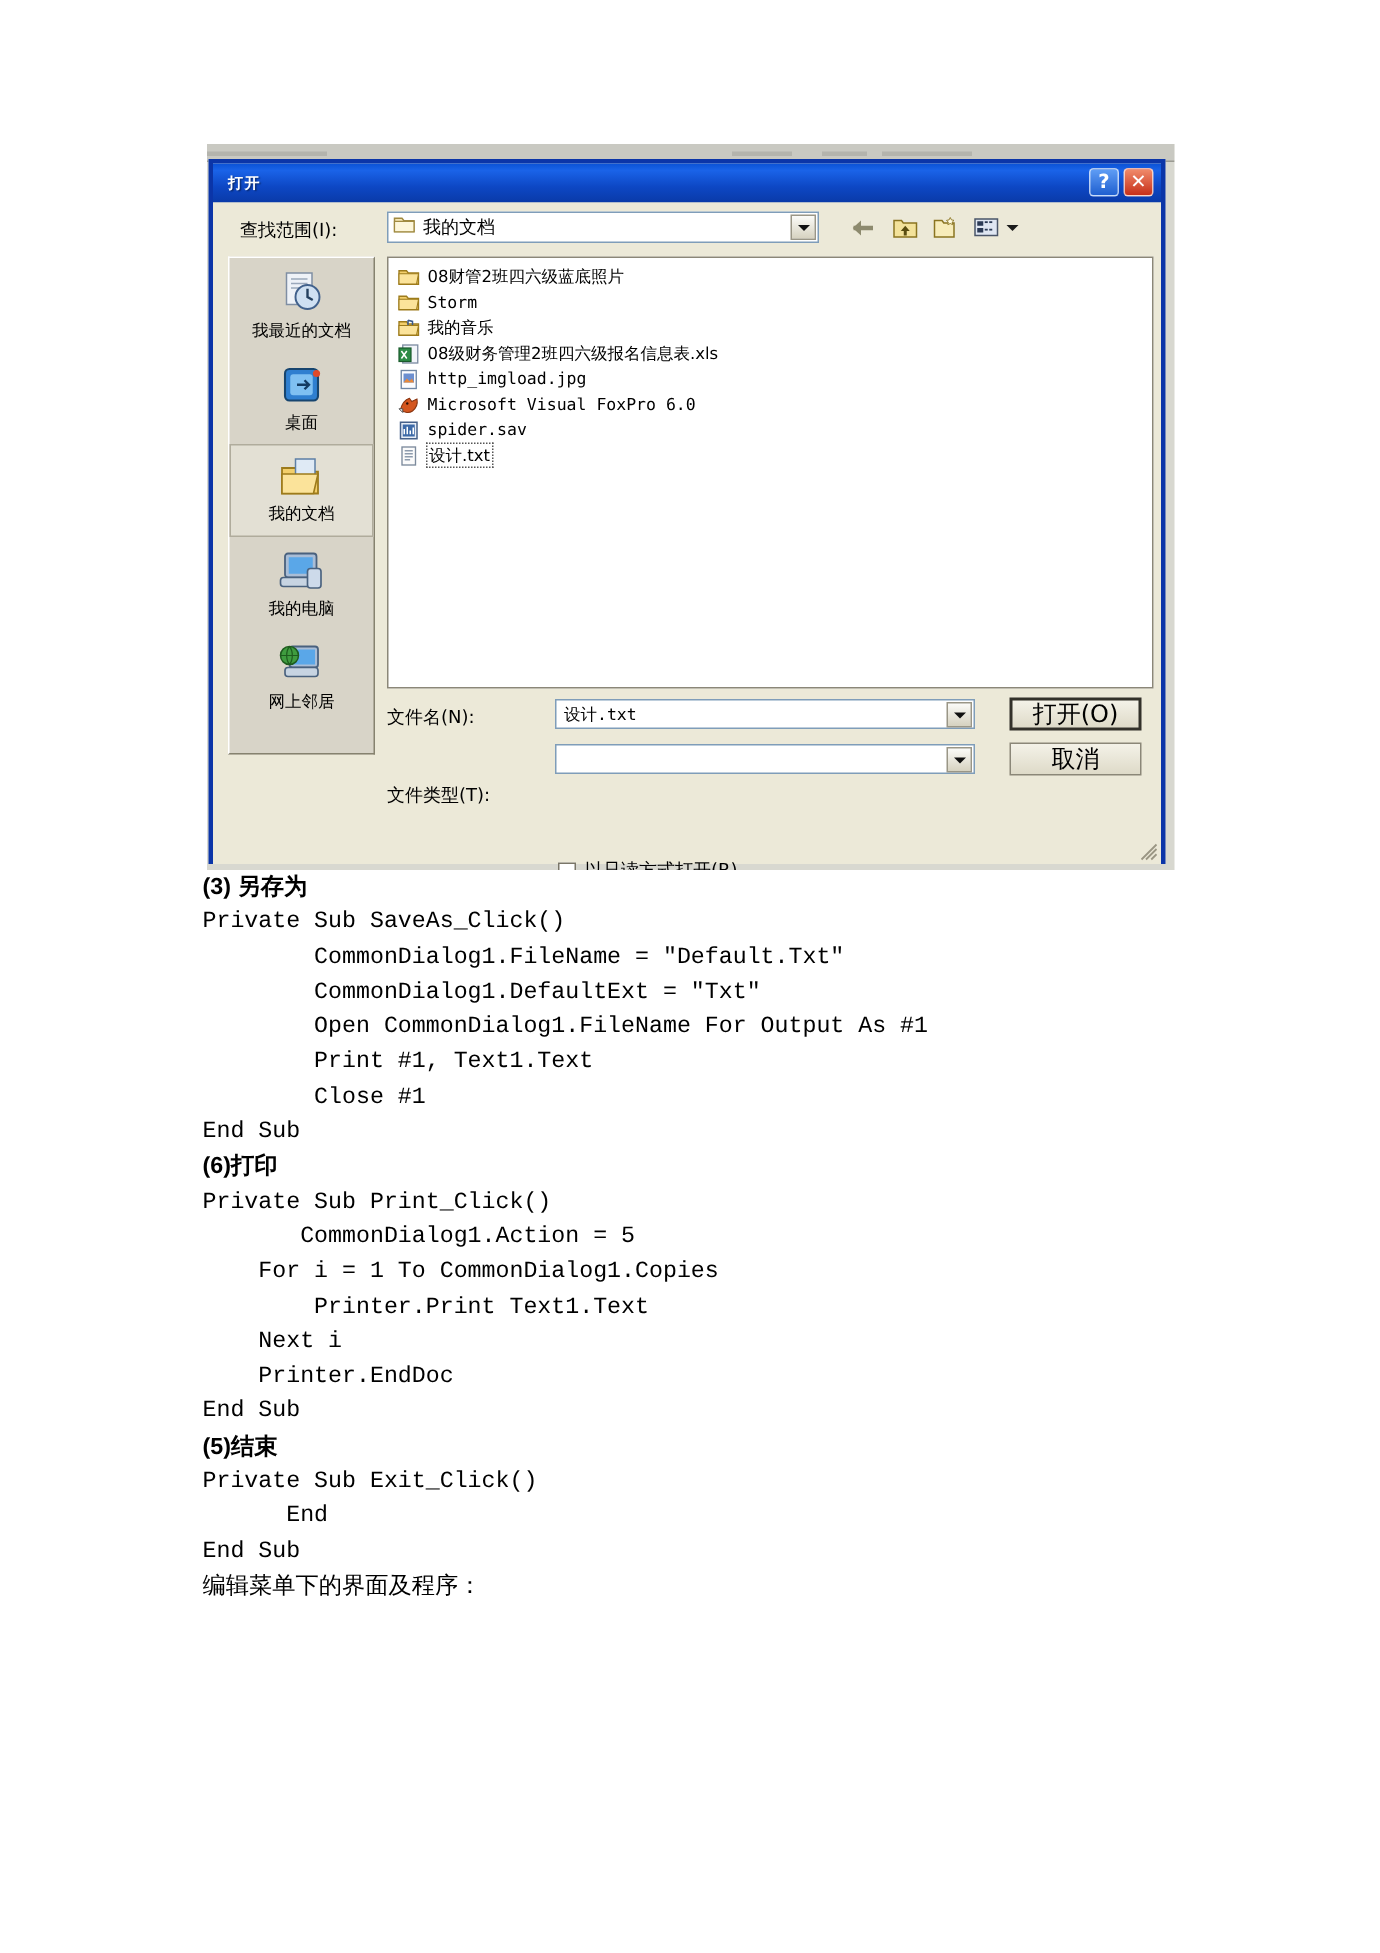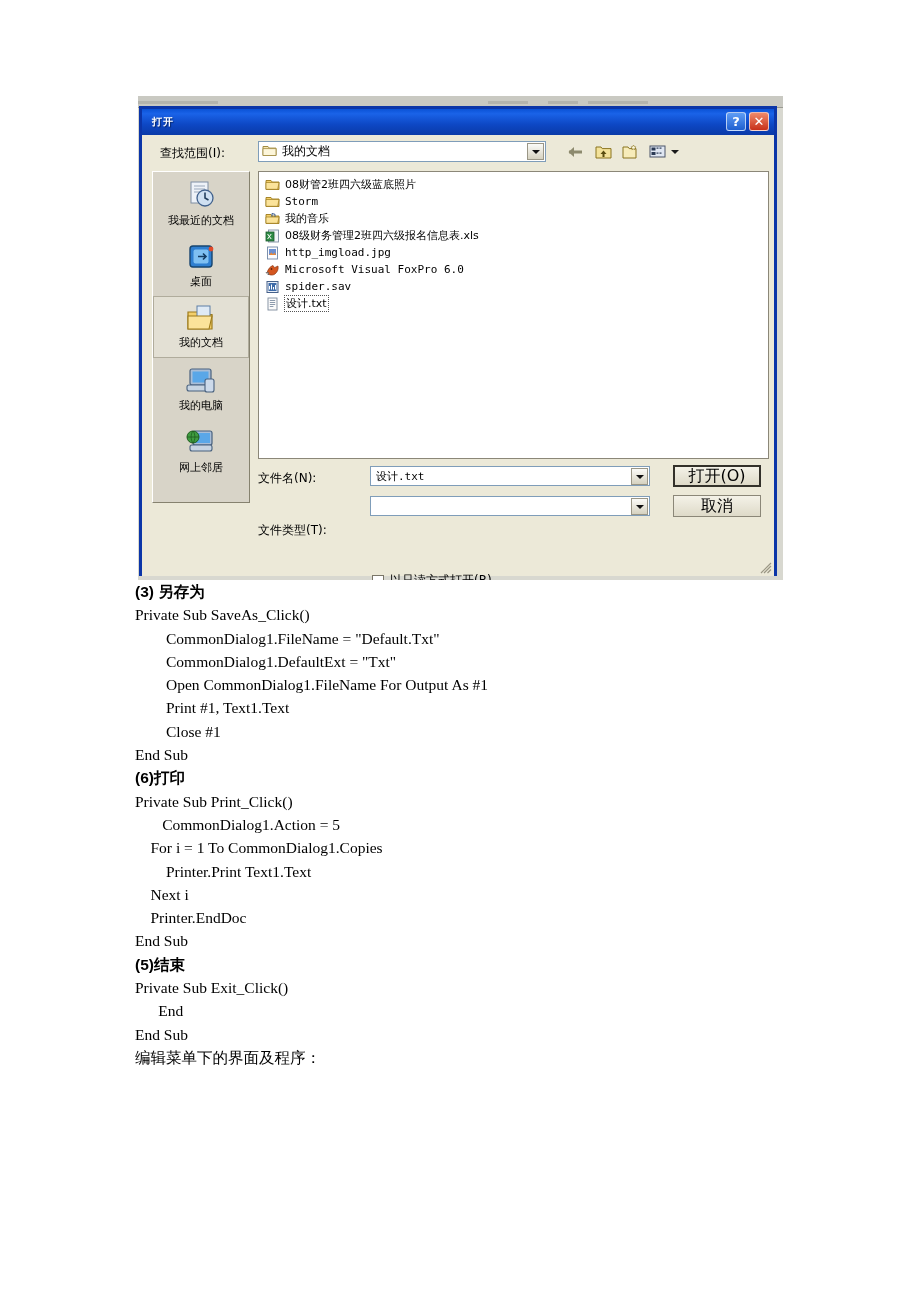--- a/index.html
+++ b/index.html
@@ -144,21 +144,21 @@
   }
   .chklbl{font-family:"DejaVu Sans",sans-serif;font-size:12px;color:#000;margin-left:6px;}
   .grip{position:absolute;right:2px;bottom:2px;width:12px;height:12px;}
 
   
   #doc-text{
     position:absolute;left:135px;top:580px;width:700px;
     font-family:"Liberation Serif", serif;
     font-size:15.5px;color:#000000;
   }
-  .line{height:23.3px;line-height:23.3px;white-space:pre;}
+  .line{height:23.3px;line-height:23.3px;white-space:pre;font-family:Liberation Mono, monospace;}
   .line.cjk{font-family:"Liberation Sans","DejaVu Sans",sans-serif;font-weight:bold;}
   .line.cjk-n{font-family:"Liberation Serif",serif;}
 </style>
 </head>
 <body>
 
 <div id="dialog-shot">
 
   <div class="shot-topstrip">
     <div class="seg" style="left:0px;width:80px;"></div>

